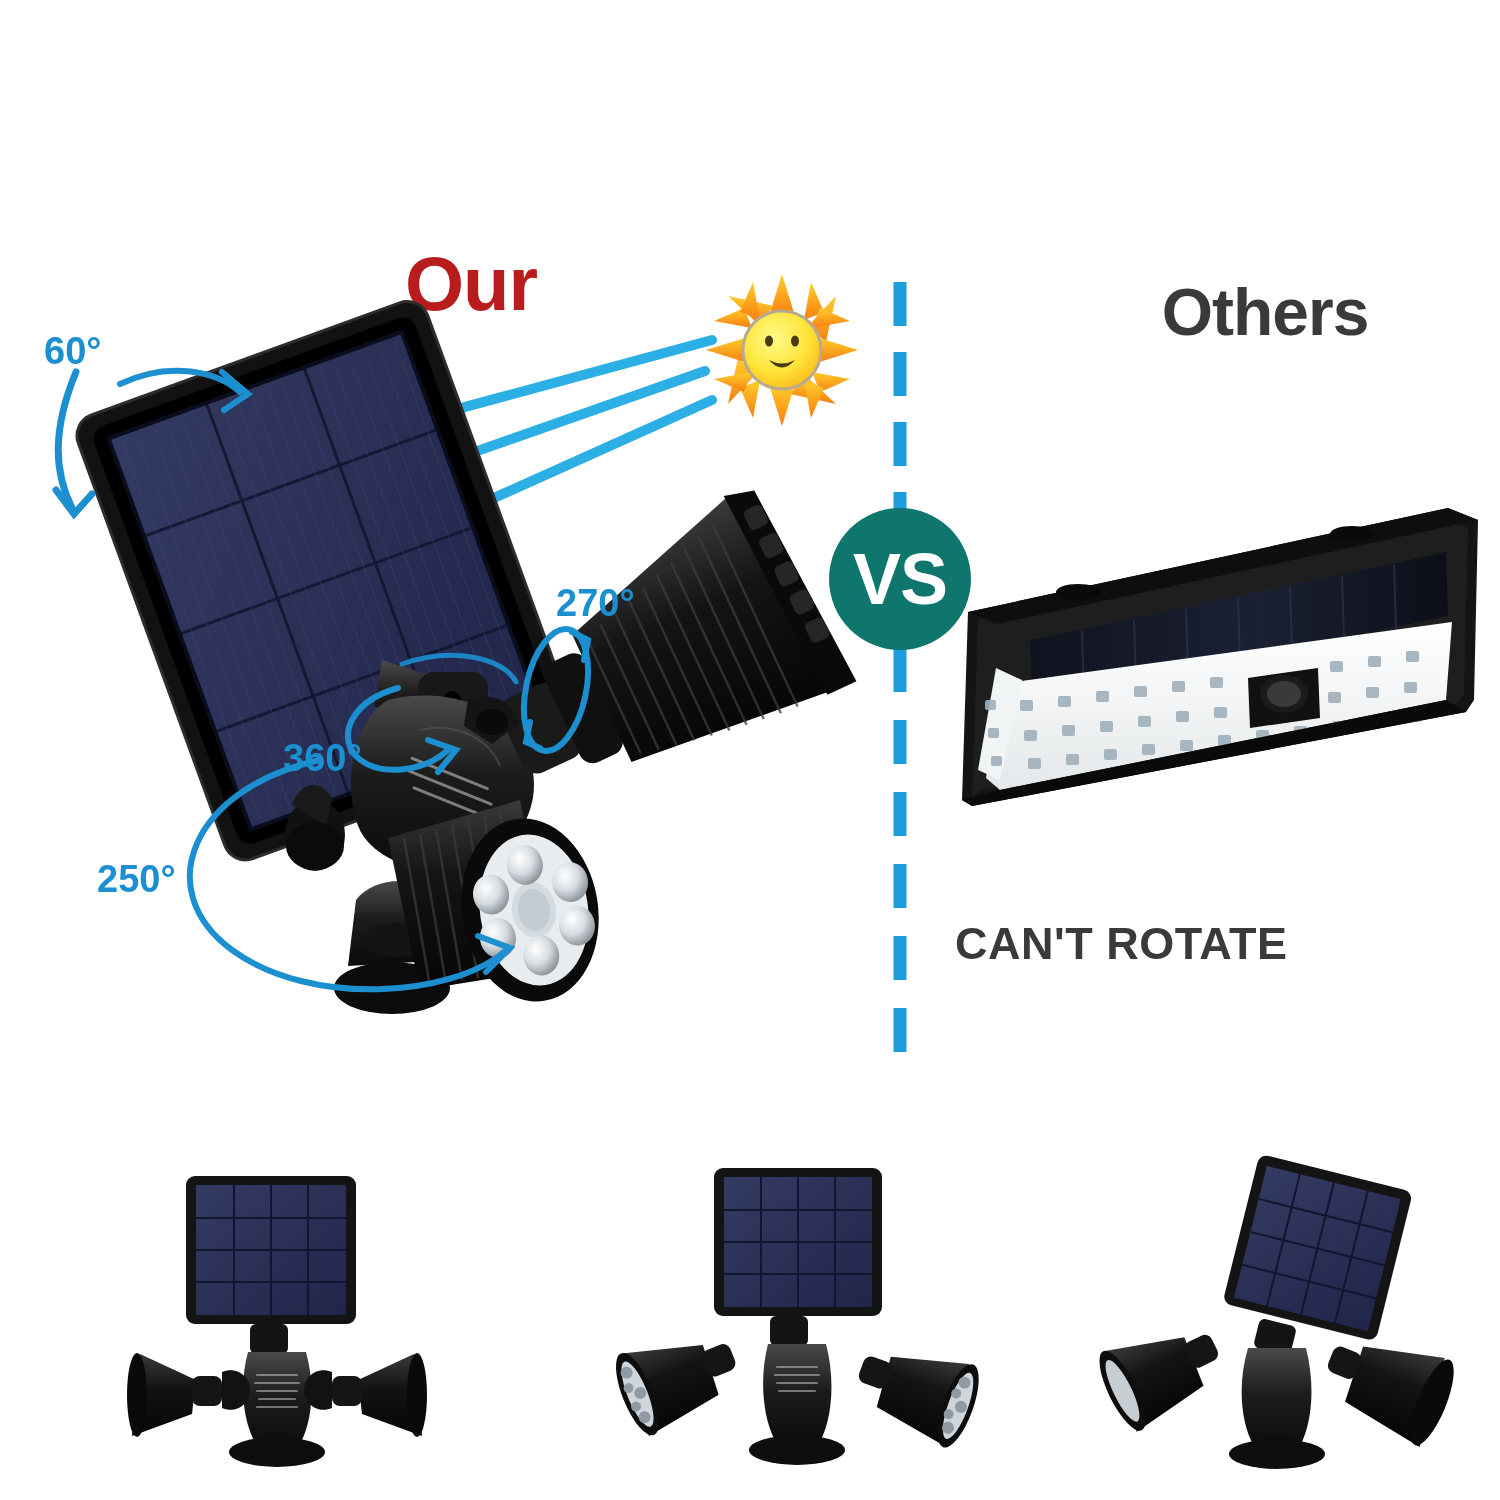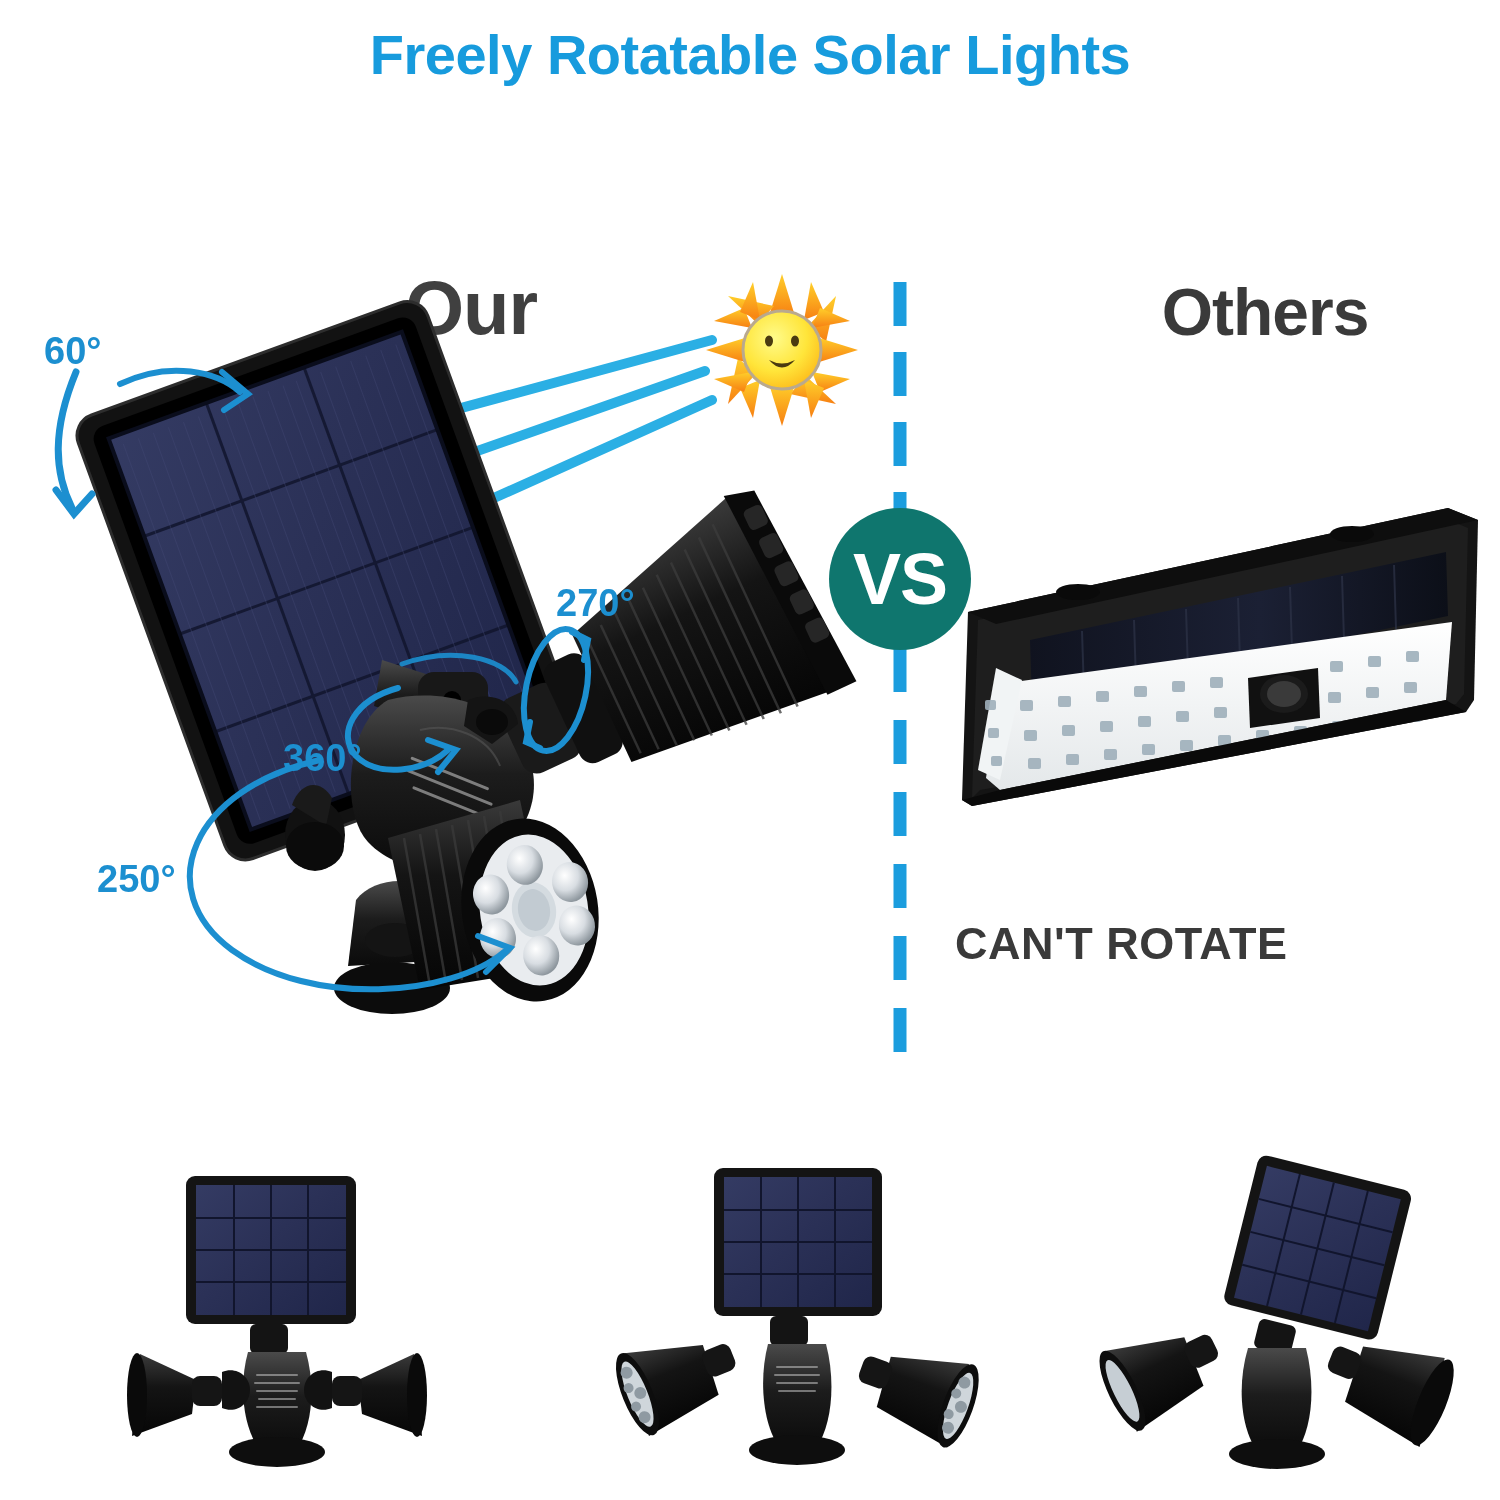--- a/index.html
+++ b/index.html
@@ -8,21 +8,21 @@
 
   
   .hdr{position:absolute;left:0;top:0;width:1500px;text-align:center;}
   .hdr-title{font-size:56px;font-weight:bold;color:#179BDD;line-height:1.05;
              letter-spacing:-0.5px;margin-top:26px;}
   .hdr-sub{font-size:31px;color:#3a3a3a;line-height:1.42;margin-top:10px;
            padding:0 40px;font-weight:400;}
 
   
   .lbl-our{position:absolute;left:405px;top:240px;font-size:76px;font-weight:bold;
-           color:#404040;letter-spacing:-1px;margin-top:24px;}
+           color:#b91c1c;letter-spacing:-1px;}
   .lbl-others{position:absolute;left:1100px;top:248px;width:330px;text-align:center;
               font-size:66px;font-weight:bold;color:#3a3a3a;letter-spacing:-1px;margin-top:26px;}
   .lbl-cant{position:absolute;left:955px;top:918px;width:500px;text-align:left;
             font-size:45px;font-weight:bold;color:#3a3a3a;letter-spacing:0.5px;}
 
   
   .vs-badge{position:absolute;left:829px;top:508px;width:142px;height:142px;
             border-radius:50%;background:#0f766e;color:#fff;font-size:72px;
             font-weight:bold;display:flex;align-items:center;justify-content:center;
             letter-spacing:-1px;z-index:6;}
@@ -35,21 +35,20 @@
   .ang-250{left:97px;top:858px;}
 
   
   .canvas{position:absolute;left:0;top:0;width:1500px;height:1500px;
           pointer-events:none;}
 </style>
 </head>
 <body>
 
 <div class="hdr">
-  <div class="hdr-title">Freely Rotatable Solar Lights</div>
 </div>
 
 <div class="lbl-our">Our</div>
 <div class="lbl-others">Others</div>
 <div class="lbl-cant">CAN'T ROTATE</div>
 <div class="vs-badge">VS</div>
 
 <div class="ang ang-60">60°</div>
 <div class="ang ang-350">270°</div>
 <div class="ang ang-360">360°</div>

